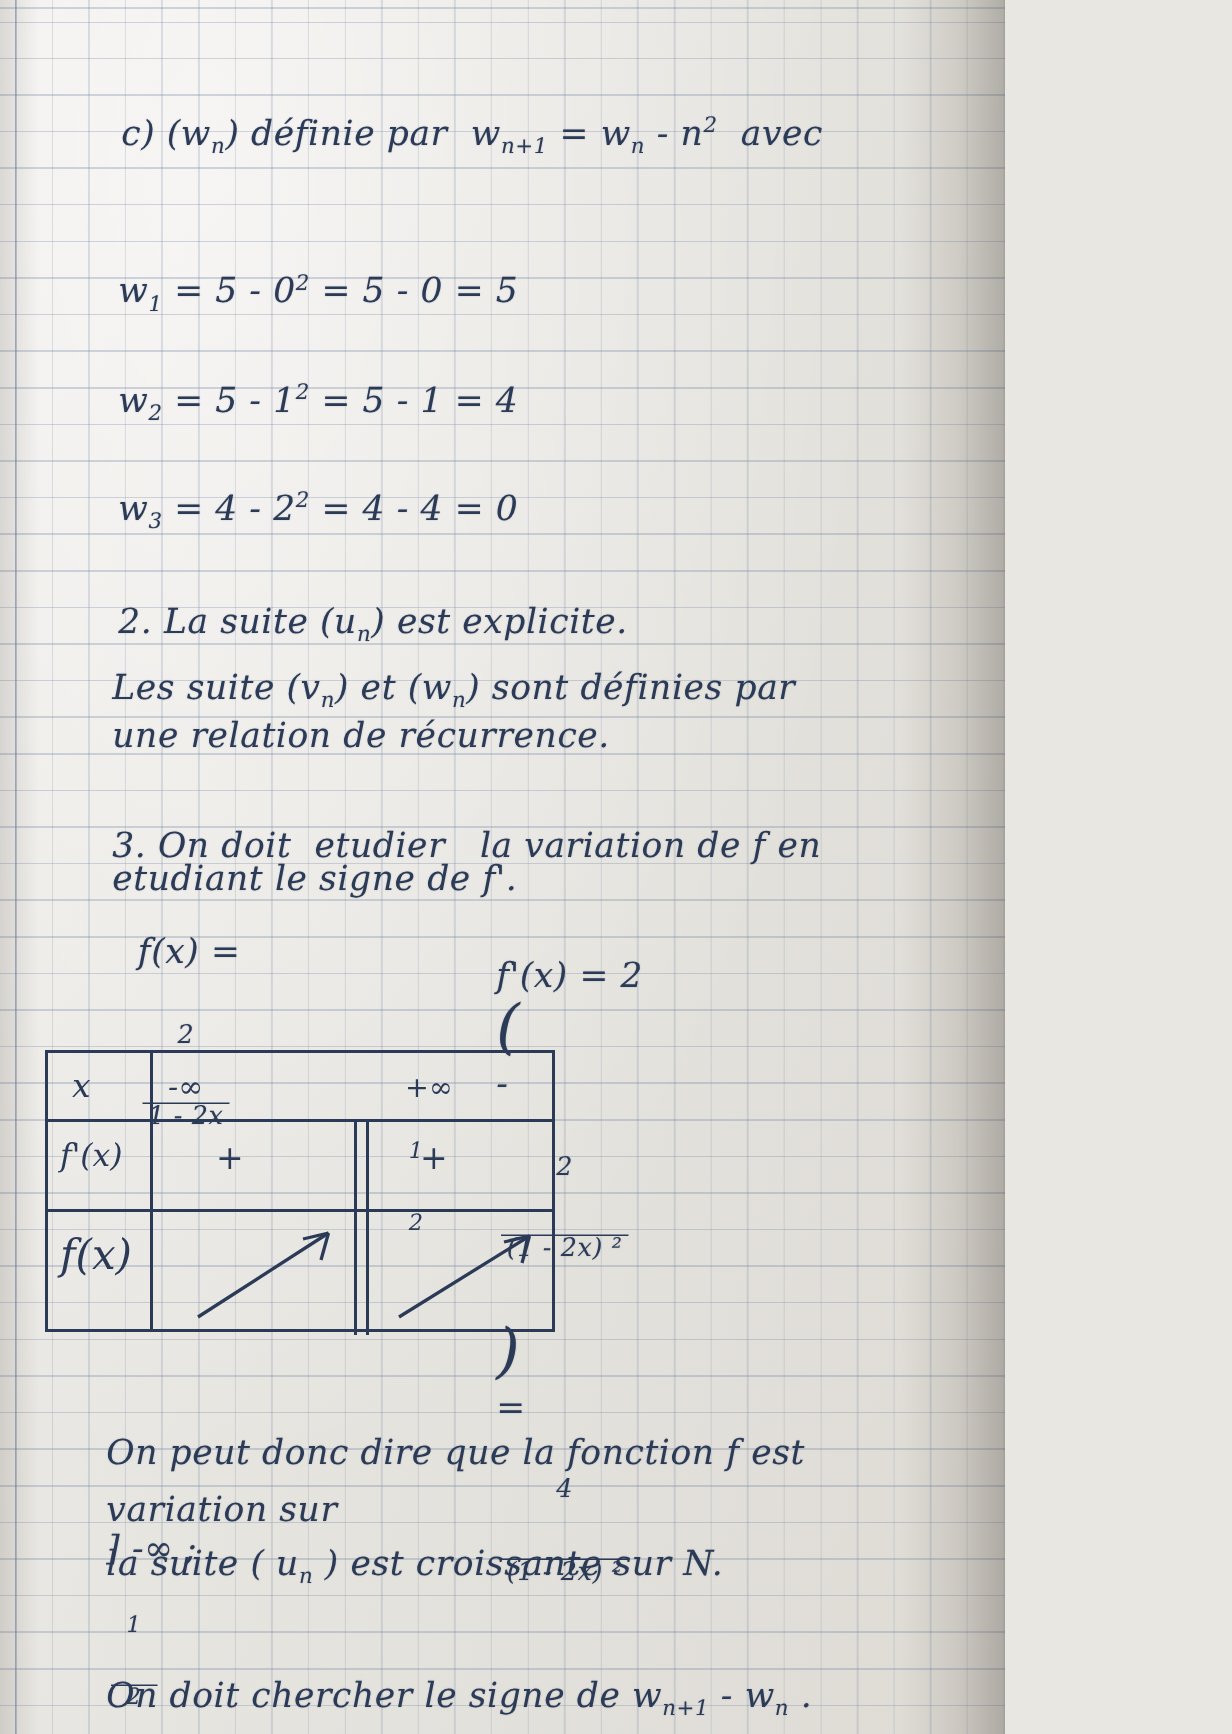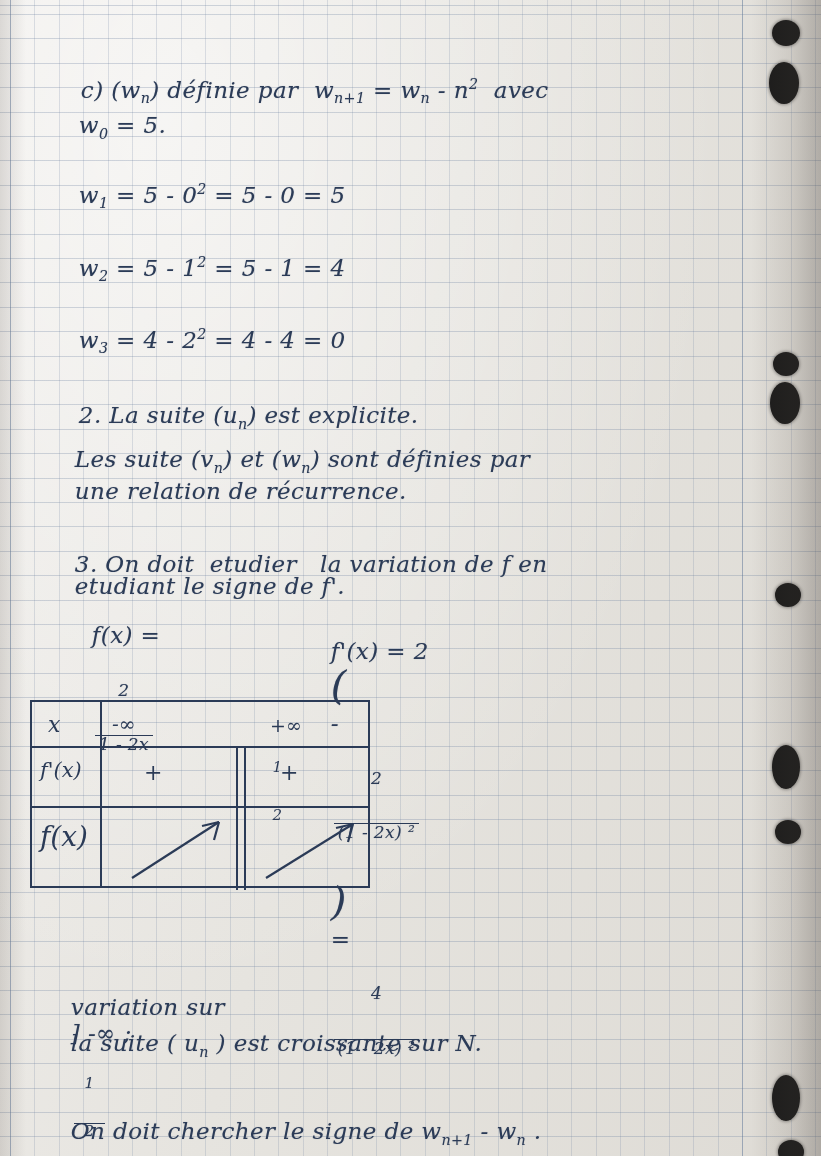--- a/index.html
+++ b/index.html
@@ -2,21 +2,21 @@
 <html><head>
 <meta charset="utf-8">
 <style>
   html,body{margin:0;padding:0;}
   body{
     width:821px;height:1156px;overflow:hidden;
     background:#e9e7e2;
     font-family:"DejaVu Sans",sans-serif;
   }
   #sheet{
-    position:relative;width:821px;height:1156px;
+    position:relative;width:670px;height:1156px;
     background:
       
       radial-gradient(ellipse at 20% 10%, rgba(255,255,255,.55), rgba(255,255,255,0) 60%),
       linear-gradient(105deg,#efedea 0%,#e6e4df 45%,#dedbd5 100%);
     overflow:hidden;
   }
   
   .hlines{
     position:absolute;left:0;top:0;width:821px;height:1156px;
     background-image:repeating-linear-gradient(
@@ -108,23 +108,20 @@
 <div id="sheet">
 
   <div class="hlines"></div>
   <div class="vlines"></div>
   <div class="vmajor" style="left:10px"></div>
   <div class="vmajor" style="left:742px"></div>
 
   <div class="hw l" style="left:50px;top:50px">
     c) (w<sub>n</sub>) définie par  w<sub>n+1</sub> = w<sub>n</sub> - n<sup>2</sup>  avec
   </div>
-  <div class="hw l" style="left:48px;top:86px">
-    w<sub>0</sub> = 5.
-  </div>
 
   <div class="hw l" style="left:48px;top:155px">
     w<sub>1</sub> = 5 - 0<sup>2</sup> = 5 - 0 = 5
   </div>
   <div class="hw l" style="left:48px;top:228px">
     w<sub>2</sub> = 5 - 1<sup>2</sup> = 5 - 1 = 4
   </div>
   <div class="hw l" style="left:48px;top:300px">
     w<sub>3</sub> = 4 - 2<sup>2</sup> = 4 - 4 = 0
   </div>
@@ -201,20 +198,23 @@
       <line x1="95" y1="10" x2="78" y2="14" stroke="#2b3b57" stroke-width="2.2"></line>
       <line x1="95" y1="10" x2="90" y2="28" stroke="#2b3b57" stroke-width="2.2"></line>
     </svg>
     <svg class="arrow" style="left:226px;top:112px" width="110" height="76">
       <line x1="8" y1="64" x2="95" y2="10" stroke="#2b3b57" stroke-width="2.2"></line>
       <line x1="95" y1="10" x2="78" y2="14" stroke="#2b3b57" stroke-width="2.2"></line>
       <line x1="95" y1="10" x2="90" y2="28" stroke="#2b3b57" stroke-width="2.2"></line>
     </svg>
   </div>
 
+  <div class="hw l" style="left:40px;top:930px">
+    On peut donc dire que la fonction f est
+  </div>
   <div class="hw" style="left:40px;top:968px;font-size:23px">
     <span>variation sur </span>
     <span>] -∞ ;</span>
     <span class="frac" style="font-size:15px">
       <span class="num">1</span>
       <span class="den">2</span>
     </span>
     
     
     

